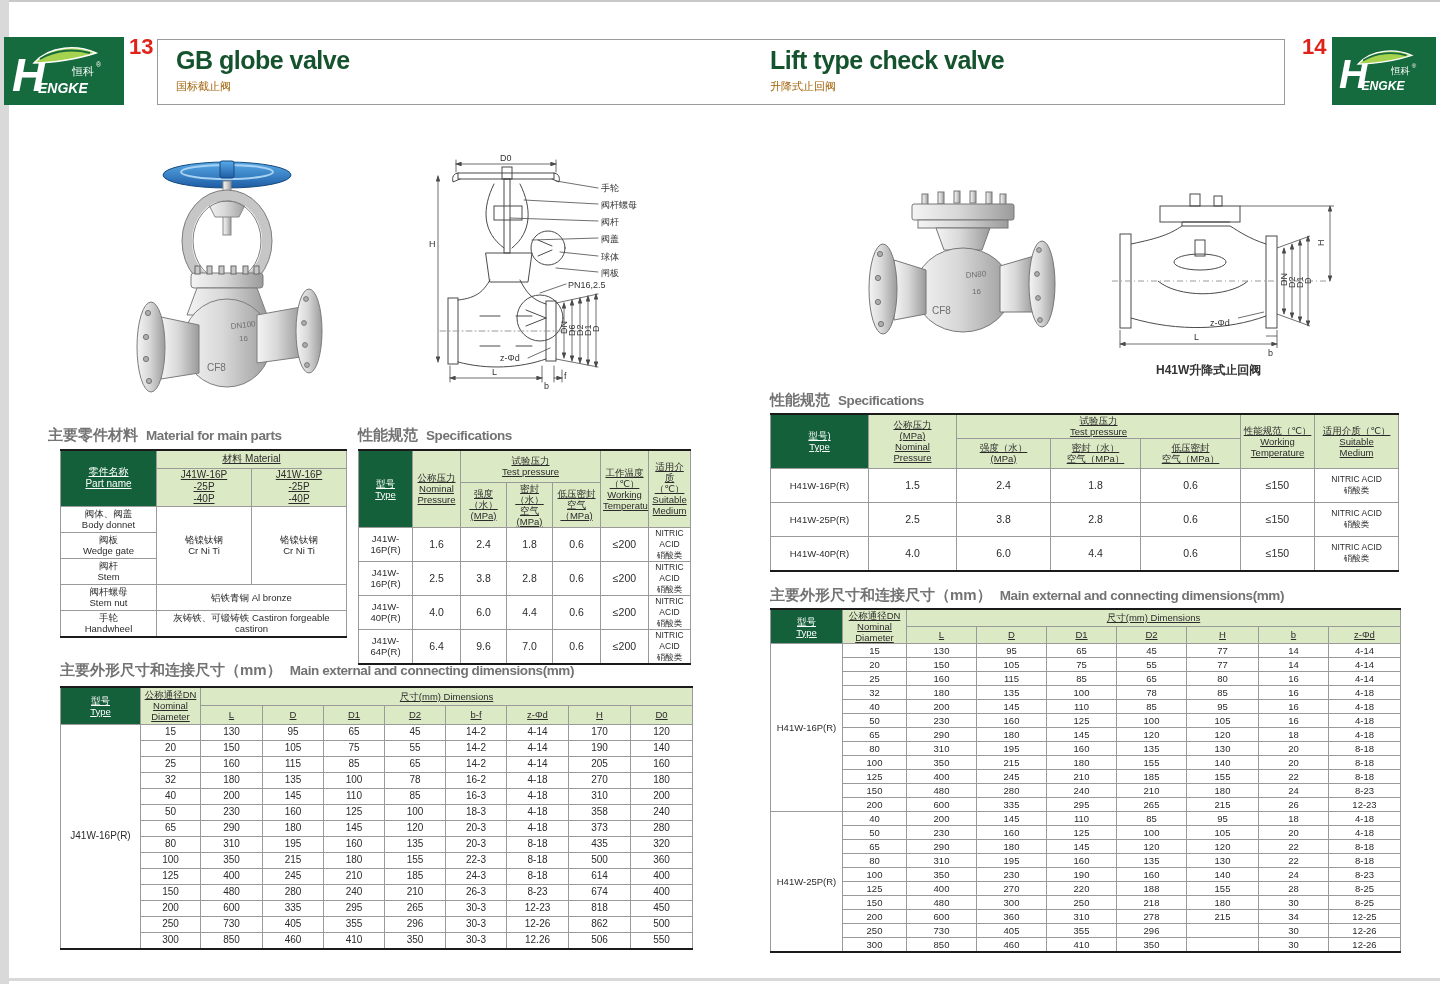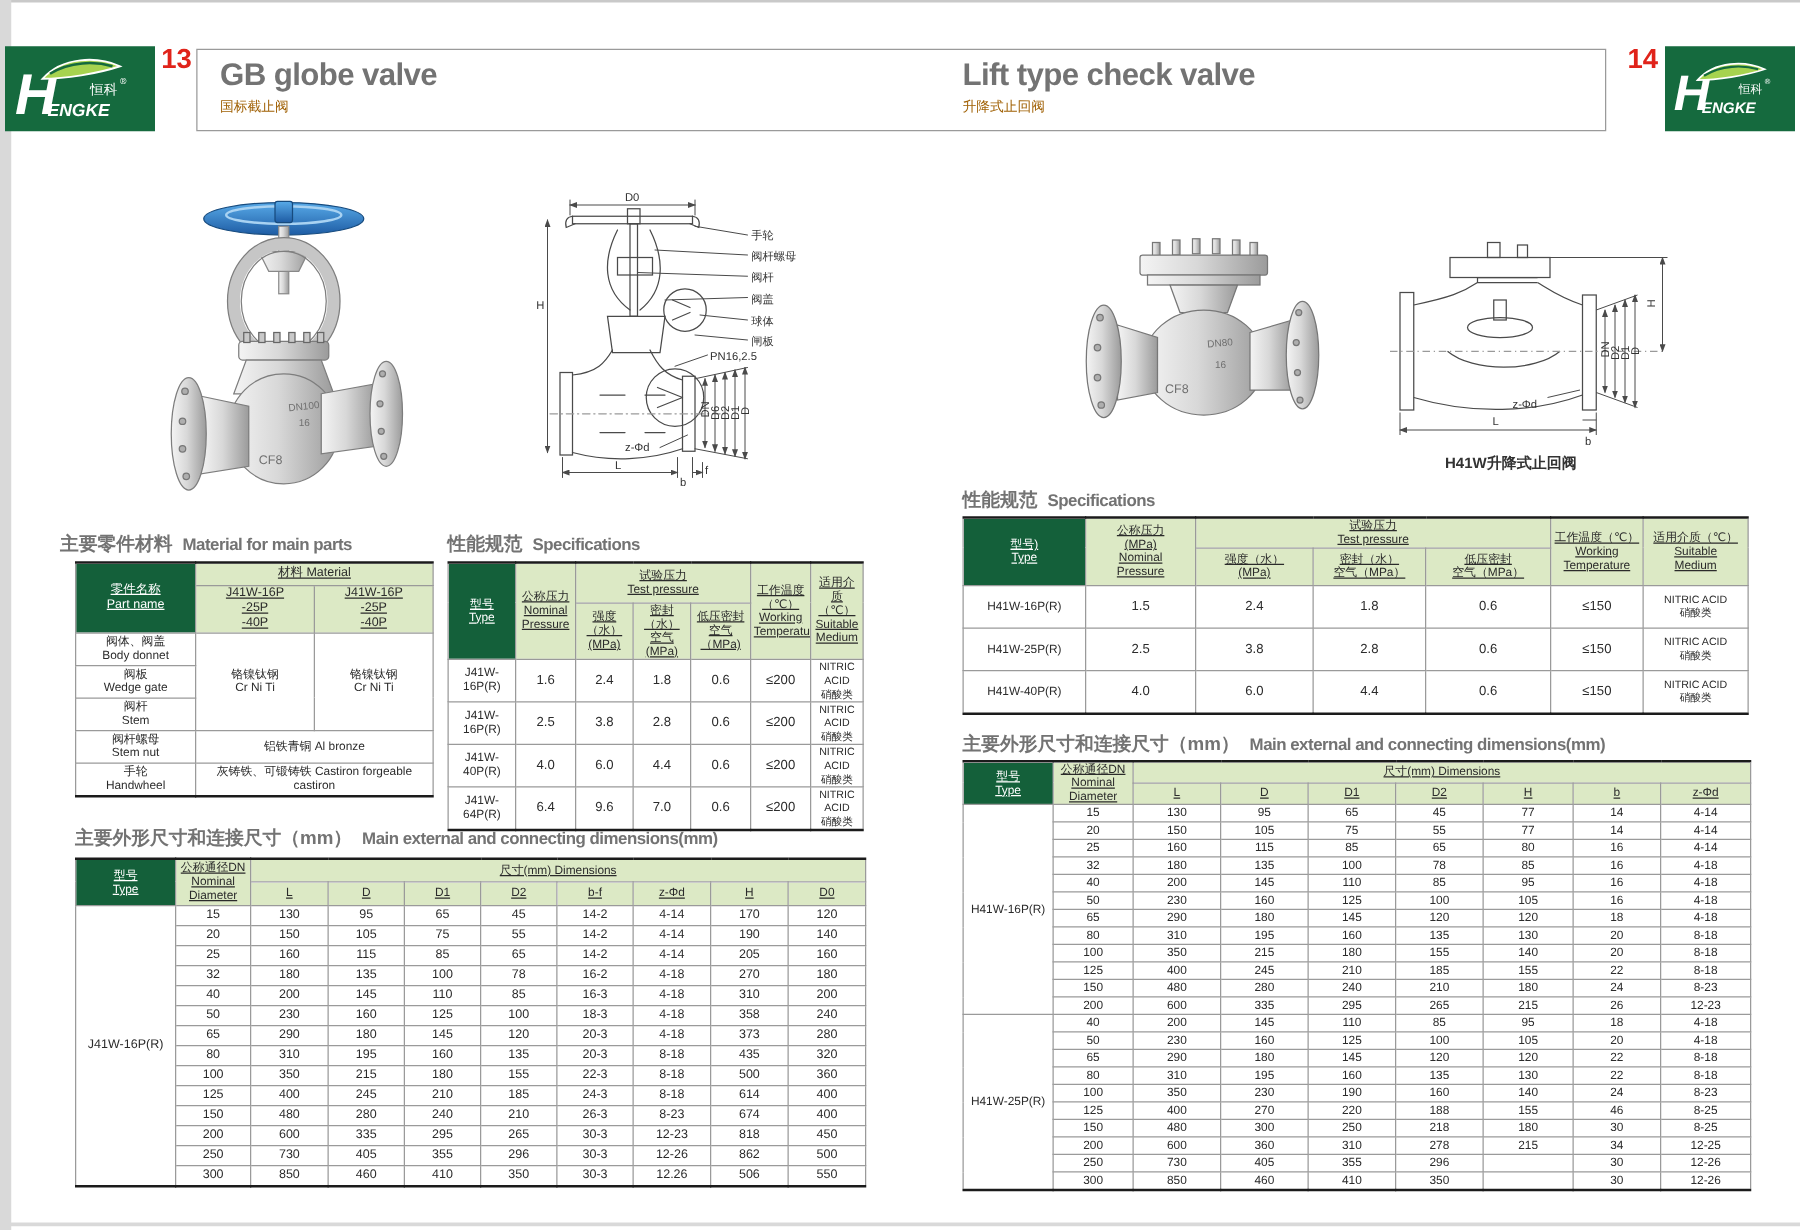--- a/index.html
+++ b/index.html
@@ -13,21 +13,21 @@
   .logo-block{position:absolute;top:37px;height:68px;background:#156a3e;}
   .logo-left{left:4px;width:120px;}
   .logo-right{left:1332px;width:104px;}
   .page-num{position:absolute;top:34px;font-weight:bold;font-size:22px;color:#e0231a;}
   .pn-left{left:129px;}
   .pn-right{left:1302px;}
   .title-box{position:absolute;left:157px;top:39px;width:1126px;height:64px;background:#fff;border:1px solid #9a9a9a;}
   .title-group{position:absolute;top:7px;}
   .tg-left{left:18px;}
   .tg-right{left:612px;}
-  .title-en{font-size:25px;font-weight:bold;color:#737373;letter-spacing:-0.5px;line-height:27px;}
+  .title-en{font-size:25px;font-weight:bold;color:#14532d;letter-spacing:-0.5px;line-height:27px;}
   .title-zh{font-size:11px;color:#a16207;line-height:22px;margin-top:1px;}
 
   
   .sec-title{position:absolute;color:#737373;font-weight:bold;white-space:nowrap;}
   .sec-title .zh{font-size:15px;}
   .sec-title .en{font-size:13.5px;letter-spacing:-0.4px;margin-left:8px;}
 
   
   .tbl{position:absolute;border-collapse:collapse;table-layout:fixed;
        border-top:2px solid #1b1b1b;border-bottom:2px solid #1b1b1b;}
@@ -662,21 +662,21 @@
     <thead>
       <tr style="height:24px;">
         <th class="th-dark" rowspan="2">型号)
 Type</th>
         <th class="th-light" rowspan="2">公称压力
 (MPa)
 Nominal
 Pressure</th>
         <th class="th-light" colspan="3">试验压力
 Test pressure</th>
-        <th class="th-light" rowspan="2">工作温度（℃）
+        <th class="th-light" rowspan="2">性能规范（℃）
 Working
 Temperature</th>
         <th class="th-light" rowspan="2">适用介质（℃）
 Suitable
 Medium</th>
       </tr>
       <tr style="height:30px;">
         <th class="th-light">强度（水）
 (MPa)</th>
         <th class="th-light">密封（水）
@@ -926,21 +926,21 @@
           <td>24</td>
           <td>8-23</td>
         </tr>
         <tr>
           <td>125</td>
           <td>400</td>
           <td>270</td>
           <td>220</td>
           <td>188</td>
           <td>155</td>
-          <td>46</td>
+          <td>28</td>
           <td>8-25</td>
         </tr>
         <tr>
           <td>150</td>
           <td>480</td>
           <td>300</td>
           <td>250</td>
           <td>218</td>
           <td>180</td>
           <td>30</td>

